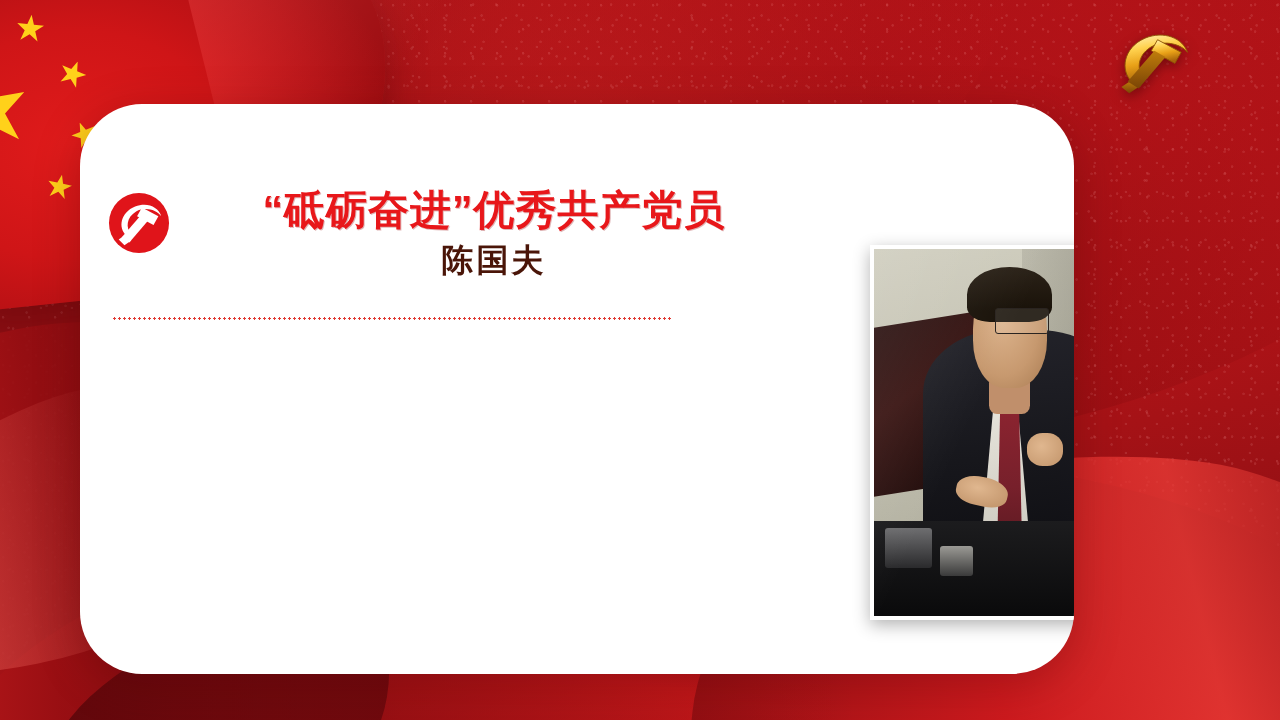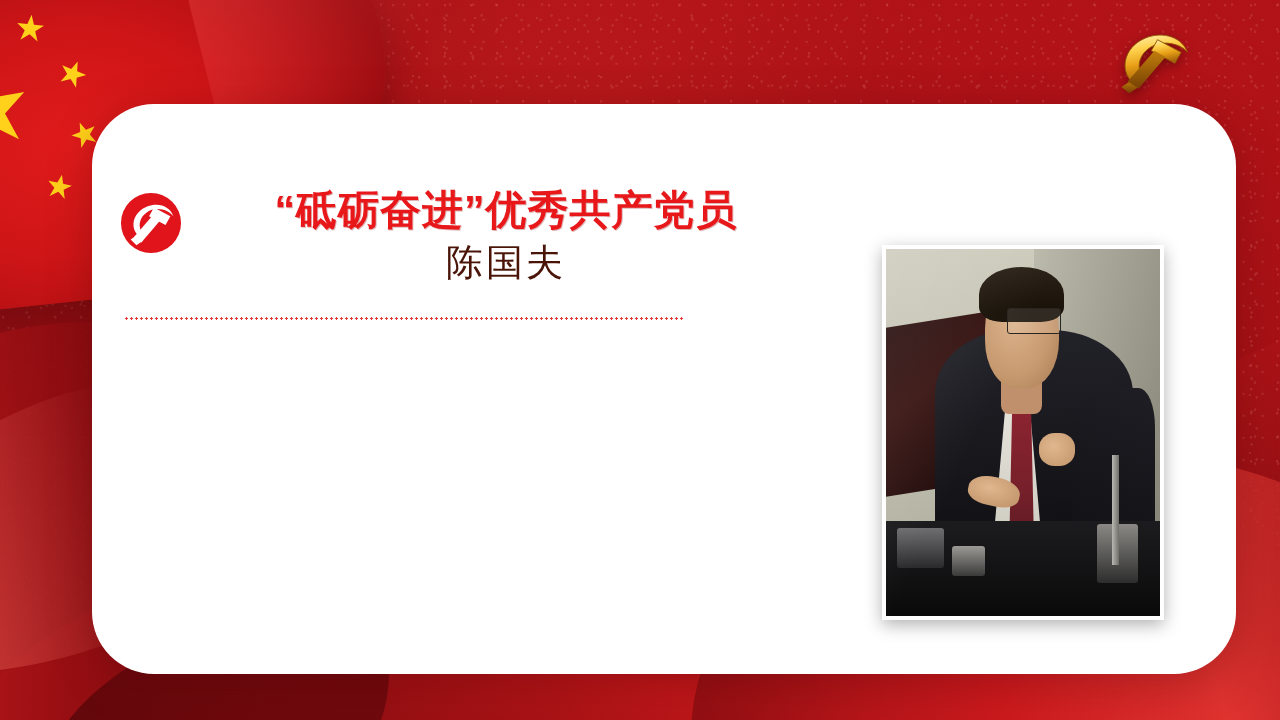--- a/index.html
+++ b/index.html
@@ -137,22 +137,22 @@
   .gold-emblem {
     position: absolute;
     left: 1108px; top: 24px;
     width: 96px; height: 74px;
     filter: drop-shadow(0 4px 6px rgba(70,2,6,.55));
   }
 
   
   .card {
     position: absolute;
-    left: 92px; top: 104px;
-    width: 1144px; height: 570px;
+    left: 80px; top: 104px;
+    width: 994px; height: 570px;
     background: #ffffff;
     border-radius: 62px;
     box-shadow: 0 10px 46px rgba(80,4,8,.30);
     overflow: hidden;
   }
 
   
   .header {
     position: absolute;
     left: 28px; top: 82px;
@@ -176,22 +176,22 @@
     font-size: 41px;
     font-weight: 700;
     color: #e8171a;
     letter-spacing: 1px;
     line-height: 1.18;
     white-space: nowrap;
     text-shadow: 1px 1px 0 rgba(150,10,12,.30);
   }
   .title-name {
     margin: 8px 0 0 0;
-    font-size: 37px;
-    font-weight: 400;
+    font-size: 32px;
+    font-weight: 700;
     color: #4a1508;
     letter-spacing: 3px;
     line-height: 1.15;
   }
 
   
   .divider {
     position: absolute;
     left: 32px; top: 213px;
     width: 560px;

